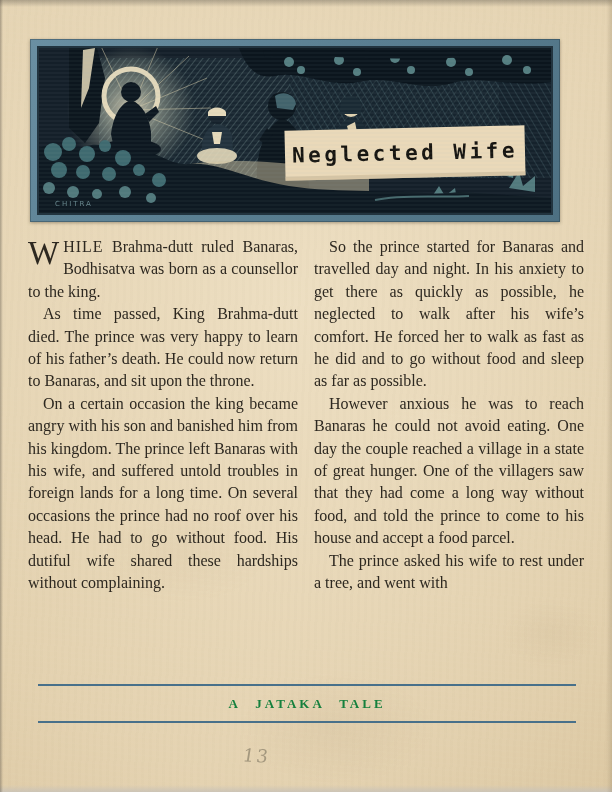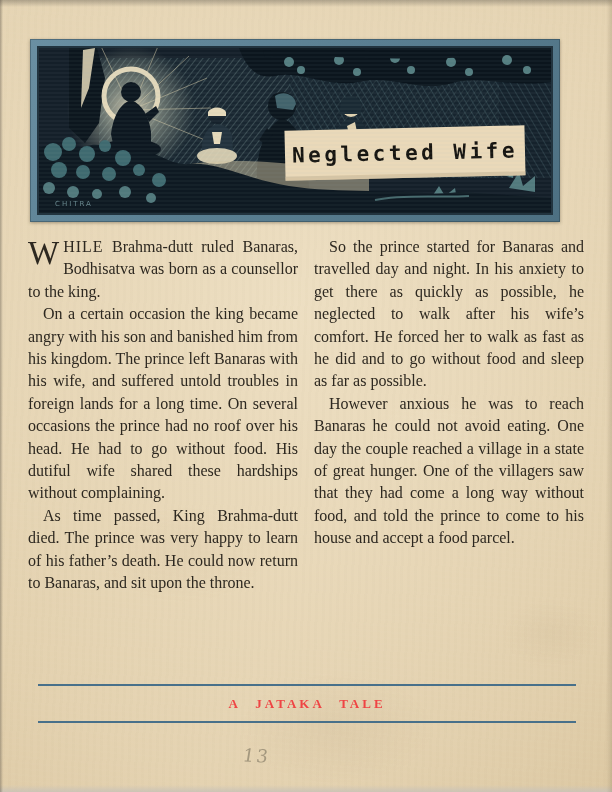--- a/index.html
+++ b/index.html
@@ -56,21 +56,21 @@
   .smallcaps{letter-spacing:1px;margin-top:40px;}
 
   
   .footer-band{
     position:absolute;left:38px;top:684px;width:538px;
     border-top:2px solid #48708a;border-bottom:2px solid #48708a;
     text-align:center;padding:8px 0 9px 0;box-sizing:border-box;
   }
   .footer-label{
     font-family:"Liberation Serif", serif;font-size:13px;font-weight:600;
-    letter-spacing:3px;word-spacing:9px;color:#ef4444;
+    letter-spacing:3px;word-spacing:9px;color:#15803d;
   }
 
   
   .pencil{
     position:absolute;left:243px;top:745px;
     font-family:"DejaVu Serif", serif;font-size:18px;
     color:rgba(112,103,86,.55);transform:rotate(3deg) skewX(-6deg);
     letter-spacing:2px;
   }
 
@@ -219,26 +219,27 @@
       <rect x="0" y="0" width="512" height="165" fill="url(#scanlines)"></rect>
 
       <text x="16" y="158" class="sig-text">CHITRA</text>
     </svg>
   </div>
 </div>
 
 <div class="article">
   <div class="col">
     <p class="first"><span class="dropcap">W</span><span class="smallcaps">HILE</span><span> Brahma-dutt ruled Banaras, Bodhisatva was born as a counsellor to the king.</span></p>
+    <p>As time passed, King Brahma-dutt died. The prince was very happy to learn of his father’s death. He could now return to Banaras, and sit upon the throne.</p>
     <p>On a certain occasion the king became angry with his son and banished him from his kingdom. The prince left Banaras with his wife, and suffered untold troubles in foreign lands for a long time. On several occasions the prince had no roof over his head. He had to go without food. His dutiful wife shared these hardships without complaining.</p>
-    <p>As time passed, King Brahma-dutt died. The prince was very happy to learn of his father’s death. He could now return to Banaras, and sit upon the throne.</p>
   </div>
   <div class="col">
     <p>So the prince started for Banaras and travelled day and night. In his anxiety to get there as quickly as possible, he neglected to walk after his wife’s comfort. He forced her to walk as fast as he did and to go without food and sleep as far as possible.</p>
     <p>However anxious he was to reach Banaras he could not avoid eating. One day the couple reached a village in a state of great hunger. One of the villagers saw that they had come a long way without food, and told the prince to come to his house and accept a food parcel.</p>
+    <p>The prince asked his wife to rest under a tree, and went with</p>
   </div>
 </div>
 
 <div class="footer-band">
   <span class="footer-label">A JATAKA TALE</span>
 </div>
 
 <div class="pencil">13</div>
 
 </body></html>

